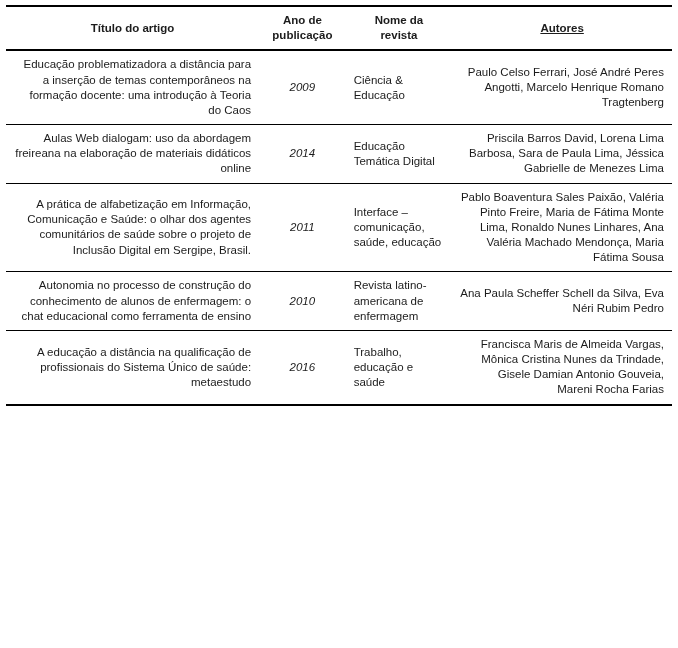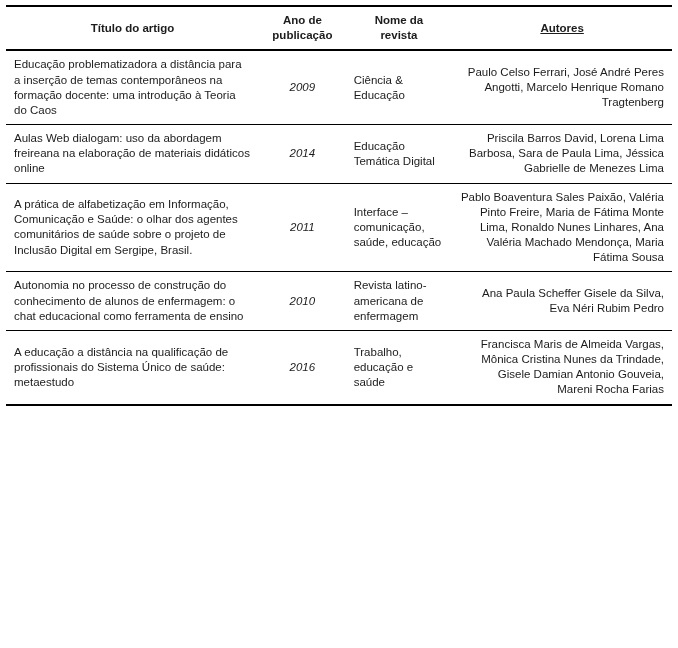--- a/index.html
+++ b/index.html
@@ -39,21 +39,21 @@
     padding: 6px 8px;
     vertical-align: middle;
   }
   table.articles tbody tr:last-child td {
     border-bottom: none;
   }
   .col-titulo  { width: 38%; }
   .col-ano     { width: 13%; }
   .col-revista { width: 16%; }
   .col-autores { width: 33%; text-decoration: underline; }
-  td.c-titulo  { text-align: left; }
+  td.c-titulo  { text-align: right; }
   td.c-ano     { text-align: center; font-style: italic; }
   td.c-revista { text-align: left; }
   td.c-autores { text-align: right; }
 </style>
 </head>
 <body>
 
 <div class="page">
   <table class="articles">
     <thead>
@@ -80,21 +80,21 @@
       <tr>
         <td class="c-titulo">A prática de alfabetização em Informação, Comunicação e Saúde: o olhar dos agentes comunitários de saúde sobre o projeto de Inclusão Digital em Sergipe, Brasil.</td>
         <td class="c-ano">2011</td>
         <td class="c-revista">Interface – comunicação, saúde, educação</td>
         <td class="c-autores">Pablo Boaventura Sales Paixão, Valéria Pinto Freire, Maria de Fátima Monte Lima, Ronaldo Nunes Linhares, Ana Valéria Machado Mendonça, Maria Fátima Sousa</td>
       </tr>
       <tr>
         <td class="c-titulo">Autonomia no processo de construção do conhecimento de alunos de enfermagem: o chat educacional como ferramenta de ensino</td>
         <td class="c-ano">2010</td>
         <td class="c-revista">Revista latino-americana de enfermagem</td>
-        <td class="c-autores">Ana Paula Scheffer Gisele da Silva, Eva Néri Rubim Pedro</td>
+        <td class="c-autores">Ana Paula Scheffer Schell da Silva, Eva Néri Rubim Pedro</td>
       </tr>
       <tr>
         <td class="c-titulo">A educação a distância na qualificação de profissionais do Sistema Único de saúde: metaestudo</td>
         <td class="c-ano">2016</td>
         <td class="c-revista">Trabalho, educação e saúde</td>
         <td class="c-autores">Francisca Maris de Almeida Vargas, Mônica Cristina Nunes da Trindade, Gisele Damian Antonio Gouveia, Mareni Rocha Farias</td>
       </tr>
     </tbody>
   </table>
 </div>

